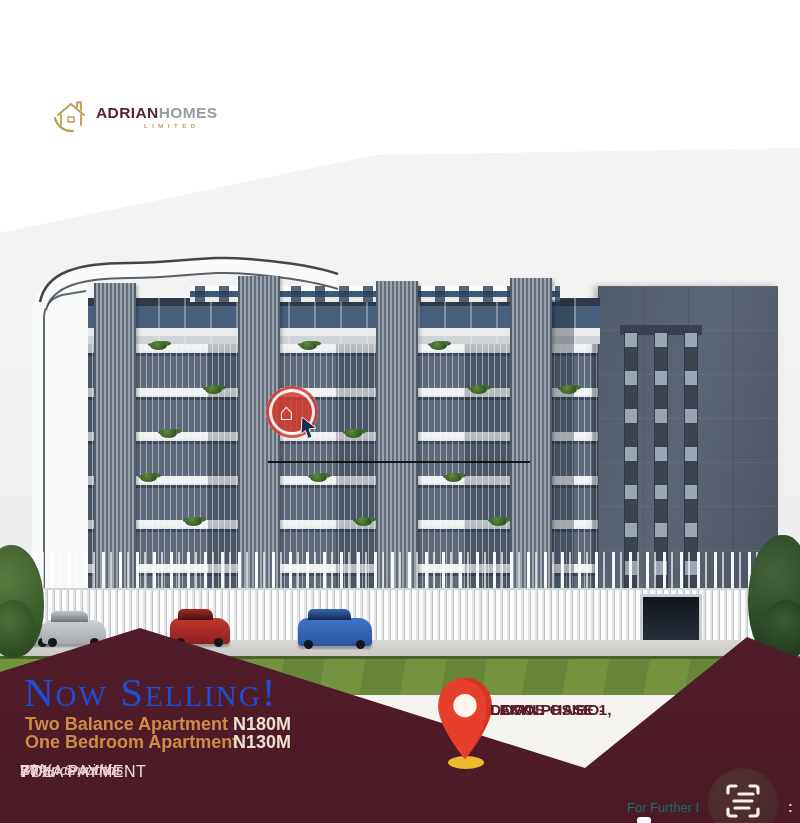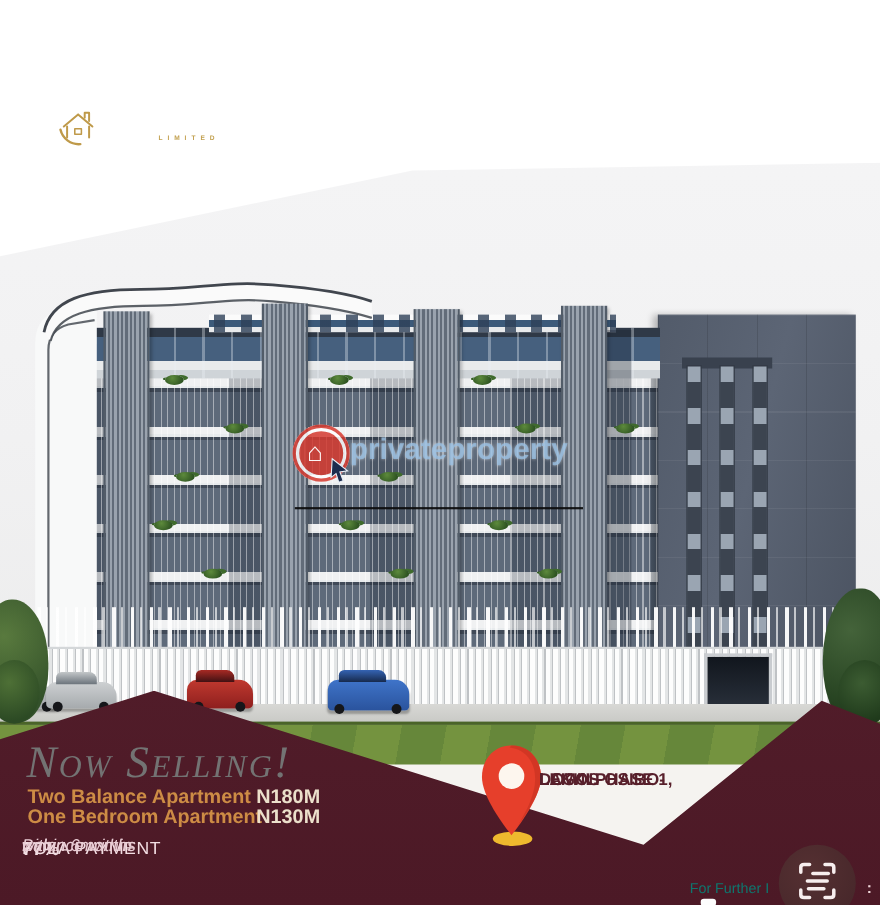--- a/index.html
+++ b/index.html
@@ -119,21 +119,21 @@
   .wm-text{left:52px;top:9px;font-size:27px;font-weight:bold;letter-spacing:0;
     color:rgba(150,190,225,.78);text-shadow:0 0 3px rgba(255,255,255,.55);white-space:nowrap;}
   .wm-cursor{left:34px;top:32px;}
 
   
   .white-band{left:0;top:695px;width:800px;height:128px;background:#f5f3f0;z-index:18;}
   .maroon{left:0;top:0;width:800px;height:823px;z-index:20;
     background:linear-gradient(180deg,#64293a 0%,#57202d 45%,#4c1926 100%);
     clip-path:polygon(0 672px,140px 628px,585px 768px,747px 637px,800px 658px,800px 823px,0 823px);}
   .headline{left:24px;top:668px;z-index:22;font-family:"Liberation Serif",serif;
-    font-variant:small-caps;font-size:41px;color:#737373;letter-spacing:2px;white-space:nowrap;font-style:italic;}
+    font-variant:small-caps;font-size:41px;color:#1d4ed8;letter-spacing:2px;white-space:nowrap;}
   .offer-row{z-index:22;font-size:18px;font-weight:bold;white-space:nowrap;}
   .offer-label{position:static;color:#cd8c45;}
   .offer-price{left:208px;top:0;color:#ece0cb;position:absolute;}
   .or1{left:25px;top:714px;width:300px;} .or2{left:25px;top:732px;width:300px;}
   .payment{left:20px;top:762px;width:180px;z-index:22;text-align:center;color:#f2dde2;}
   .pay-pct{position:static;display:block;font-size:17px;font-weight:bold;}
   .pay-title{position:static;display:block;font-size:16px;letter-spacing:.5px;margin-top:1px;}
   .pay-note{position:static;display:block;font-size:15.5px;font-style:italic;color:#e9ccd4;line-height:15px;}
 
   .pin{left:436px;top:676px;width:58px;height:86px;z-index:23;}
@@ -158,20 +158,23 @@
   <div class="logo">
     <svg width="38" height="38" viewBox="0 0 38 38">
       <g fill="none" stroke="#bf9a4a" stroke-width="1.8" stroke-linecap="round" stroke-linejoin="round">
         <path d="M6,17 L19,6 L32,17"></path>
         <path d="M25,9 L25,4.5 L29,4.5 L29,12"></path>
         <path d="M9,17 L9,27 M29,17 L29,27"></path>
         <rect x="16" y="19" width="6" height="5" stroke-width="1.4"></rect>
         <path d="M3,20 A17 17 0 0 0 21,33" stroke-width="2.2"></path>
       </g>
     </svg>
+    <div class="logo-text">
+      <span style="position:static;">ADRIAN</span><span class="lt" style="position:static;">HOMES</span>
+    </div>
     <div class="logo-sub">LIMITED</div>
   </div>
 
   <div class="facade"></div>
   <div class="roofband"></div>
   <div class="rooftop"></div>
   <div class="facade-shadow-seam"></div>
   <div class="louver lv1"></div>
   <div class="louver lv2"></div>
   <div class="louver lv3"></div>
@@ -232,21 +235,20 @@
       <div class="cab"></div>
     </div>
 
   <div class="blackline"></div>
   <div class="wm">
     <div class="wm-circle"></div>
     <div class="wm-house">⌂</div>
     <svg class="wm-cursor" width="20" height="24" viewBox="0 0 20 24">
       <path d="M2,1 L16,12 L9,13 L12,21 L8,22.5 L5.5,14.5 L1,18 Z" fill="#1c2c4e" stroke="#e8eef5" stroke-width="1"></path>
     </svg>
-    <div class="wm-text">privateproperty</div>
   </div>
 
   <div class="white-band"></div>
   <div class="maroon"></div>
 
   <div class="headline">Now Selling!</div>
 
   <div class="offer-row or1">
     <span class="offer-label">Two Balance Apartment</span>
     <span class="offer-price">N180M</span>

